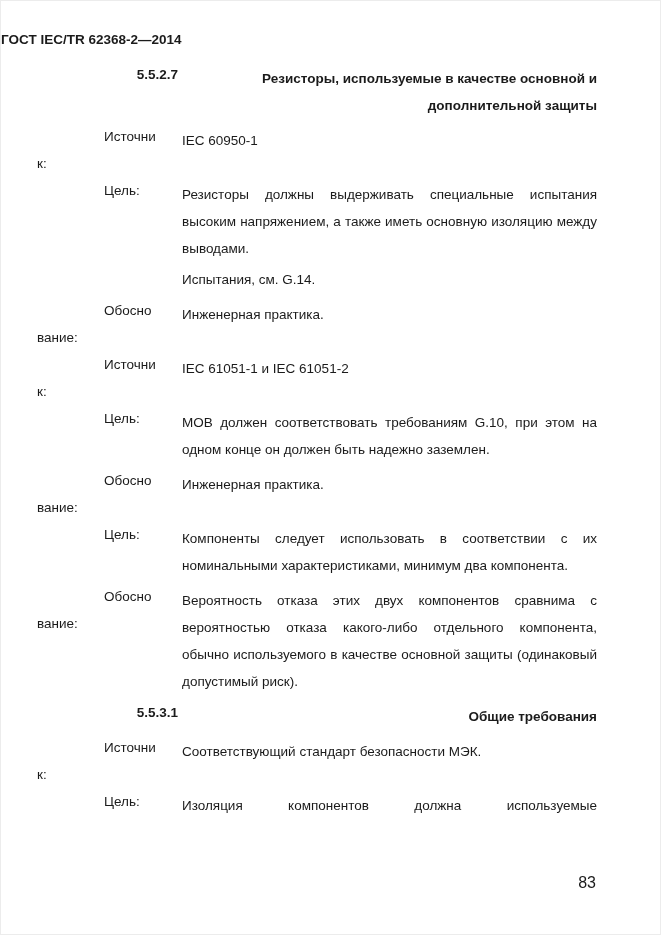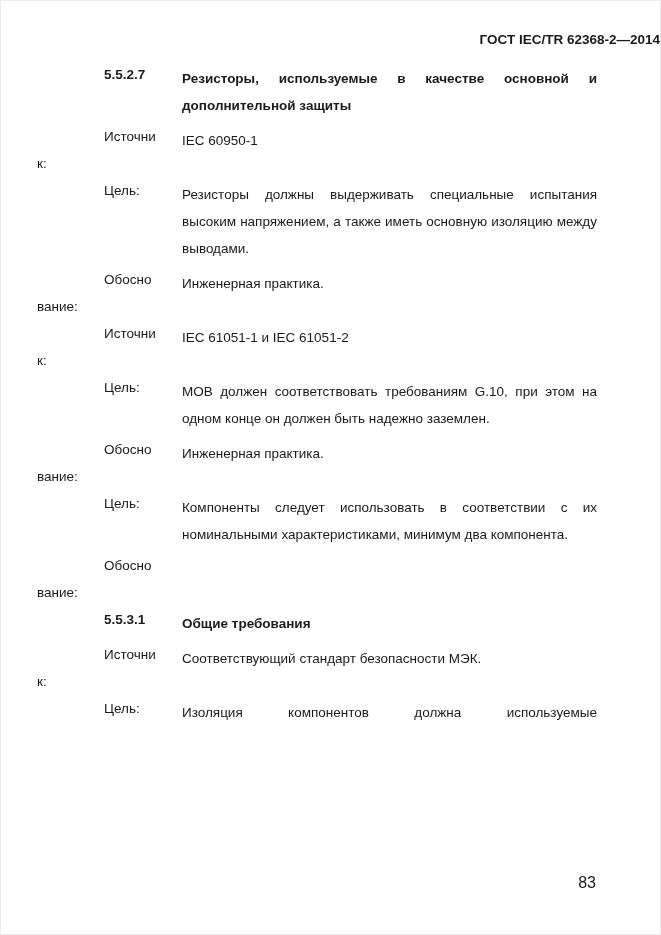--- a/index.html
+++ b/index.html
@@ -8,21 +8,21 @@
     position: relative;
     width: 661px;
     height: 935px;
     background: #ffffff;
     border: 1px solid #ececec;
     box-sizing: border-box;
     overflow: hidden;
   }
   .header {
     padding-top: 25px;
-    text-align: right;
+    text-align: left;
     font-weight: bold;
     font-size: 13.5px;
     line-height: 27px;
     margin-bottom: 8px;
     white-space: nowrap;
   }
   .content {
     margin-left: 36px;
     width: 564px;
   }
@@ -33,21 +33,21 @@
   .cell {
     font-size: 13.5px;
     line-height: 27px;
   }
   .pre { padding-top: 27px; }
   .body p {
     margin: 4px;
     text-align: justify;
   }
   .row.bold .label,
-  .row.bold .body p { font-weight: bold; }
+  .row.bold .body p { font-weight: bold; text-align: right; }
   .body p.fill { text-align-last: justify; }
   .page-number {
     position: absolute;
     top: 868px;
     right: 64px;
     font-size: 16px;
     line-height: 27px;
   }
 </style>
 </head>
@@ -69,20 +69,21 @@
     <div class="cell label">Источни</div>
     <div class="cell body">
           <p>IEC 60950-1</p>
         </div>
   </div>
       <div class="row">
     <div class="cell pre"></div>
     <div class="cell label">Цель:</div>
     <div class="cell body">
           <p>Резисторы должны выдерживать специальные испытания высоким напряжением, а также иметь основную изоляцию между выводами.</p>
+          <p>Испытания, см.  G.14.</p>
         </div>
   </div>
       <div class="row">
     <div class="cell pre">вание:</div>
     <div class="cell label">Обосно</div>
     <div class="cell body">
           <p>Инженерная практика.</p>
         </div>
   </div>
       <div class="row">
@@ -109,20 +110,23 @@
       <div class="row">
     <div class="cell pre"></div>
     <div class="cell label">Цель:</div>
     <div class="cell body">
           <p>Компоненты следует использовать в соответствии с их номинальными характеристиками, минимум два компонента.</p>
         </div>
   </div>
       <div class="row">
     <div class="cell pre">вание:</div>
     <div class="cell label">Обосно</div>
+    <div class="cell body">
+          <p>Вероятность отказа этих двух компонентов сравнима с вероятностью отказа какого-либо отдельного компонента, обычно используемого в качестве основной защиты (одинаковый допустимый риск).</p>
+        </div>
   </div>
       <div class="row bold">
     <div class="cell pre"></div>
     <div class="cell label">5.5.3.1</div>
     <div class="cell body">
           <p>Общие требования</p>
         </div>
   </div>
       <div class="row">
     <div class="cell pre">к:</div>

